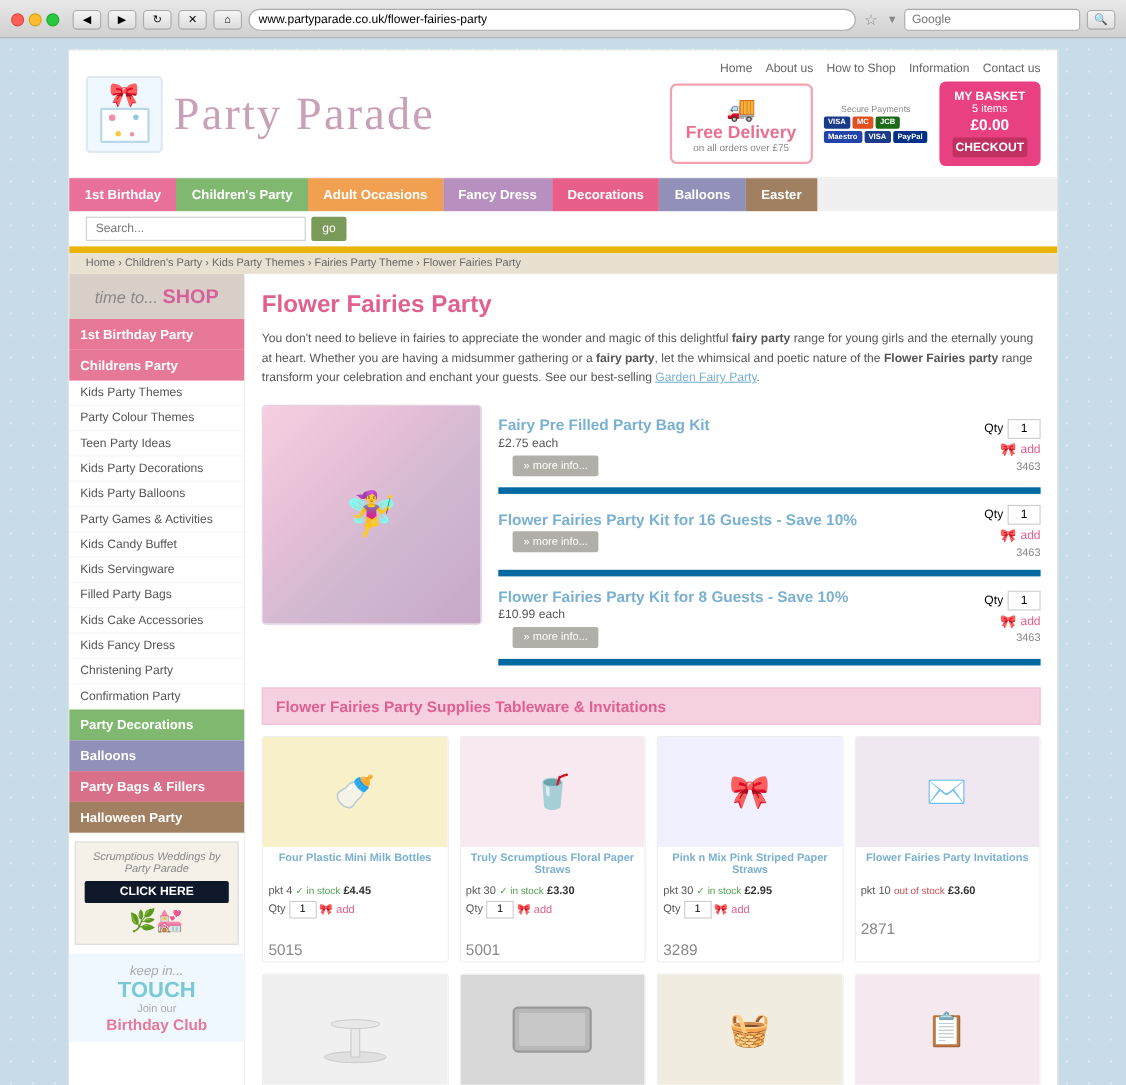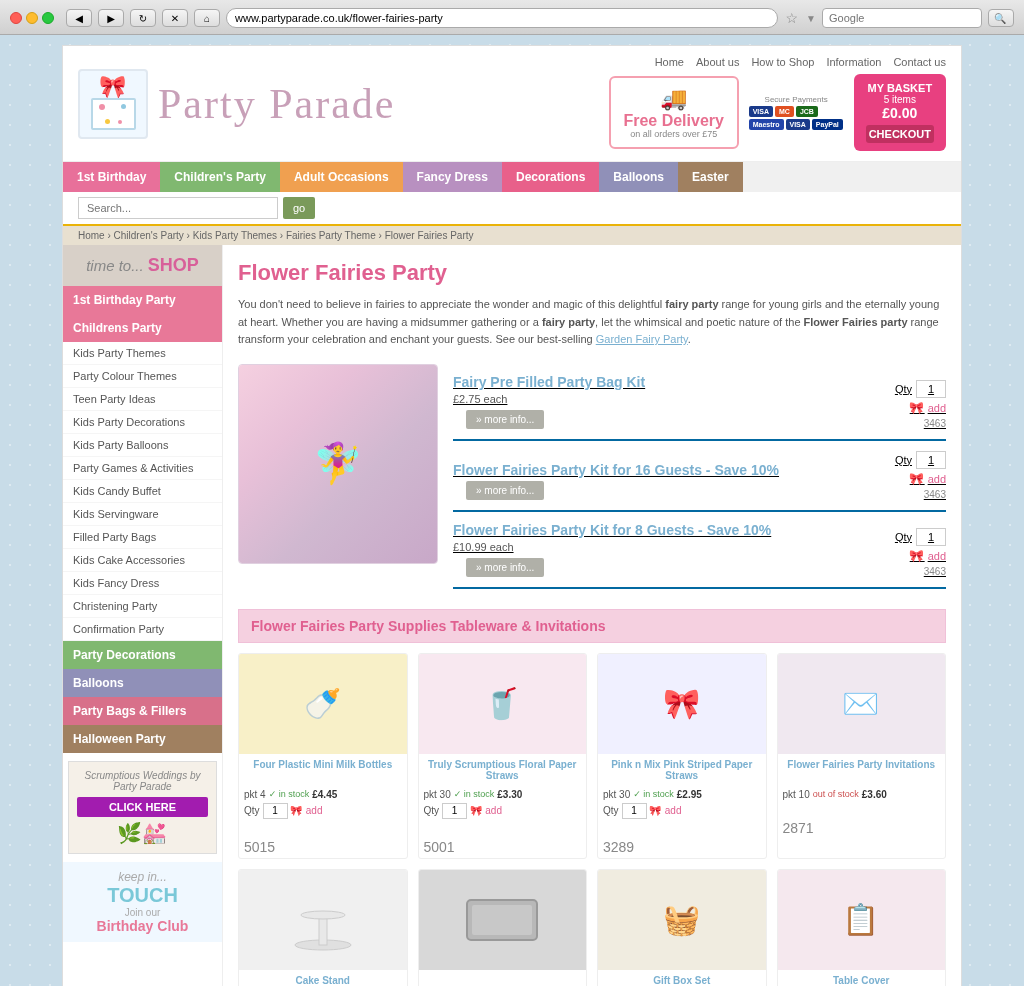--- a/index.html
+++ b/index.html
@@ -185,21 +185,21 @@
       padding: 4px 15px;
       font-size: 10px;
       color: #666;
     }
 
     
     .search-row {
       background: white;
       padding: 5px 15px;
       display: flex; align-items: center; gap: 5px;
-      border-bottom: 2px solid #eab308;
+      border-bottom: 6px solid #eab308;
     }
     .search-field {
       border: 1px solid #ccc;
       padding: 4px 8px;
       font-size: 11px;
       width: 200px;
       color: #999;
     }
     .search-go-btn {
       background: #7a9a5a;
@@ -303,23 +303,23 @@
     }
     .fairy-img {
       width: 100%; height: 100%;
       background: linear-gradient(135deg, #f5d0e0 0%, #e8c0d8 30%, #d0b8d0 60%, #c8a8c8 100%);
       display: flex; align-items: center; justify-content: center;
       font-size: 40px;
     }
 
     .product-items { flex: 1; }
     .product-item {
-      border-bottom: 2px solid #0369a1;
+      border-bottom: 6px solid #0369a1;
       padding: 10px 0;
-      display: flex; align-items: flex-end; justify-content: space-between; text-decoration: underline;
+      display: flex; align-items: center; justify-content: space-between;
     }
     .product-info { flex: 1; }
     .product-name {
       font-size: 14px;
       color: #7ab0d0;
       font-weight: bold;
       margin-bottom: 3px;
     }
     .product-price { font-size: 11px; color: #555; margin-bottom: 5px; }
     .more-info-btn {
@@ -529,21 +529,21 @@
         <div class="sidebar-section-title green">Party Decorations</div>
 
         <div class="sidebar-section-title purple">Balloons</div>
 
         <div class="sidebar-section-title pink2">Party Bags &amp; Fillers</div>
 
         <div class="sidebar-section-title brown">Halloween Party</div>
 
         <div style="margin:8px 5px;background:#f5f0e8;border:1px solid #ddd;padding:8px;text-align:center;">
           <div style="font-size:10px;color:#888;font-style:italic;">Scrumptious Weddings by Party Parade</div>
-          <div style="background:#a21caf;color:white;padding:4px 8px;font-size:11px;font-weight:bold;margin-top:5px;border-radius:2px;">CLICK HERE</div>
+          <div style="background:#0f172a;color:white;padding:4px 8px;font-size:11px;font-weight:bold;margin-top:5px;border-radius:2px;">CLICK HERE</div>
           <div style="font-size:20px;margin-top:4px;">🌿💒</div>
         </div>
 
         <div class="sidebar-touch">
           <div class="keep">keep in...</div>
           <div class="touch">TOUCH</div>
           <div class="join">Join our</div>
           <div class="birthday">Birthday Club</div>
         </div>
       </div>

